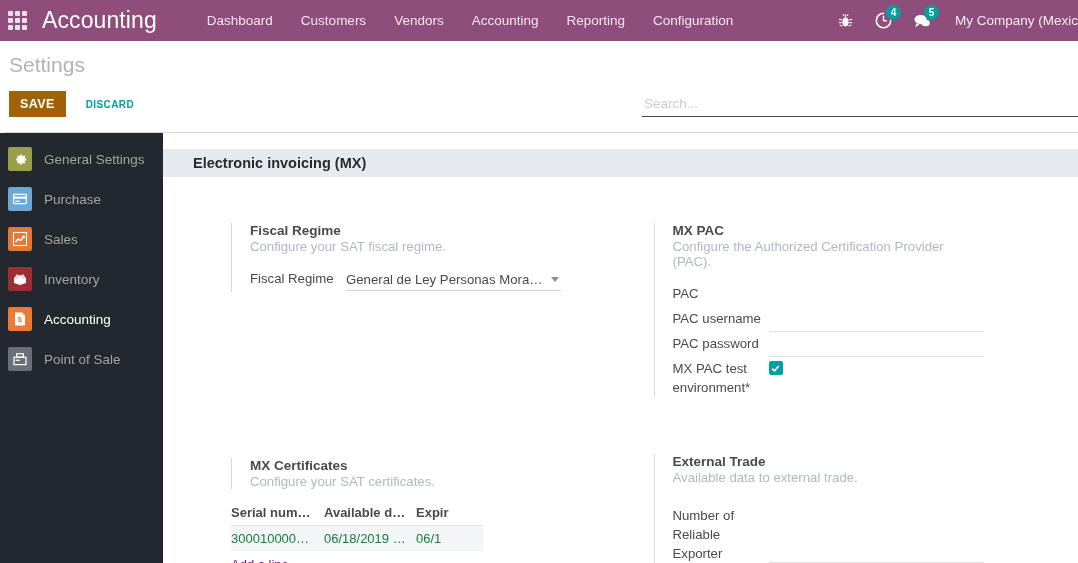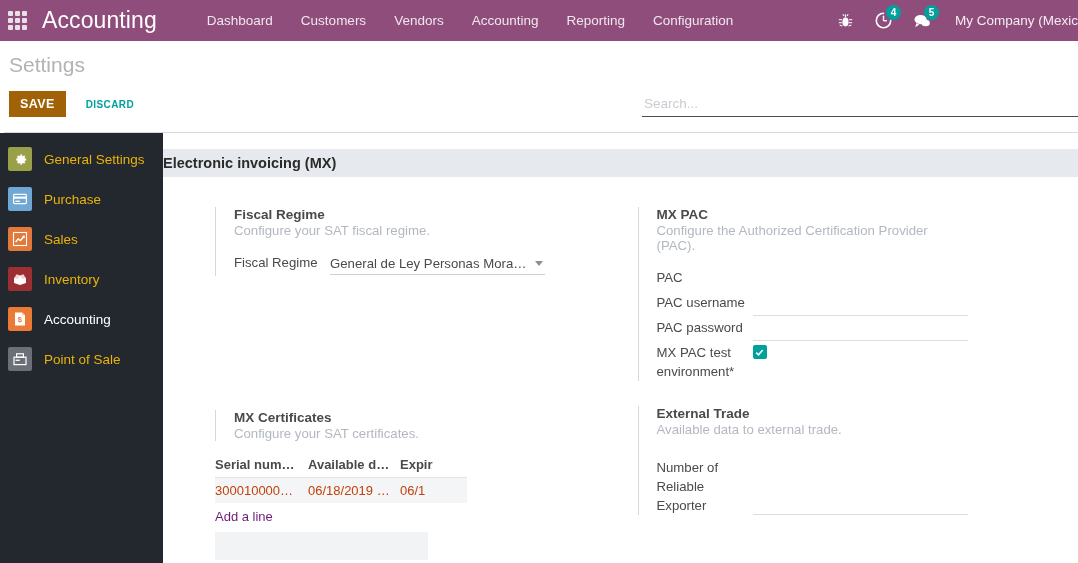--- a/index.html
+++ b/index.html
@@ -124,21 +124,21 @@
   .sidebar {
     position: absolute; left: 0; top: 133px;
     width: 163px; height: 430px;
     background: #23272e;
     padding-top: 6px;
   }
   .side-item {
     display: flex; align-items: center;
     height: 40px; padding-left: 8px;
     cursor: pointer;
-    color: #eab308;
+    color: #a3a3a3;
     font-size: 13.5px;
   }
   .side-item.active { color: #ffffff; }
   .side-ico {
     width: 24px; height: 24px;
     margin-right: 12px;
     flex: 0 0 auto;
     border-radius: 2px;
     display: flex; align-items: center; justify-content: center;
     position: relative;
@@ -157,32 +157,33 @@
     position: absolute; left: 163px; top: 133px;
     width: 915px; height: 430px;
     background: #ffffff;
     overflow: hidden;
   }
   .section-banner {
     margin: 16px 0 0 0;
     background: #e6e9ed;
     height: 28px;
     display: flex; align-items: center;
+    padding-left: 30px;
   }
   .section-banner h2 {
     margin: 0;
     font-size: 14.5px; font-weight: 700; color: #2b2b2b;
   }
 
   .settings-grid {
     display: flex;
     flex-wrap: wrap;
     padding-left: 0;
   }
-  .setting-col { width: 50%; padding: 0; }
+  .setting-col { width: 50%; padding: 16px; }
 
   .setting-block {
     margin: 30px 0 0 52px;
     padding-left: 18px;
     border-left: 1px solid #d4d7dc;
     max-width: 330px;
   }
   .setting-block.right { margin-left: 17px; }
   .sb-title {
     font-size: 13.5px; font-weight: 700; color: #4a4a4a;
@@ -252,21 +253,21 @@
     table-layout: fixed;
   }
   .cert-table th {
     text-align: left;
     font-size: 13px; font-weight: 700; color: #4a4a4a;
     padding: 2px 8px 5px 0;
     border-bottom: 1px solid #dfe2e6;
     white-space: nowrap; overflow: hidden; text-overflow: ellipsis;
   }
   .cert-table td {
-    font-size: 13px; color: #c2410c;
+    font-size: 13px; color: #15803d;
     padding: 5px 8px 5px 0;
     background: #f4f5f6;
     white-space: nowrap; overflow: hidden; text-overflow: ellipsis;
     cursor: pointer;
   }
   .cert-col-a { width: 93px; }
   .cert-col-b { width: 92px; }
   .cert-col-c { width: 67px; }
   .add-line {
     margin-left: 52px; margin-top: 6px;

